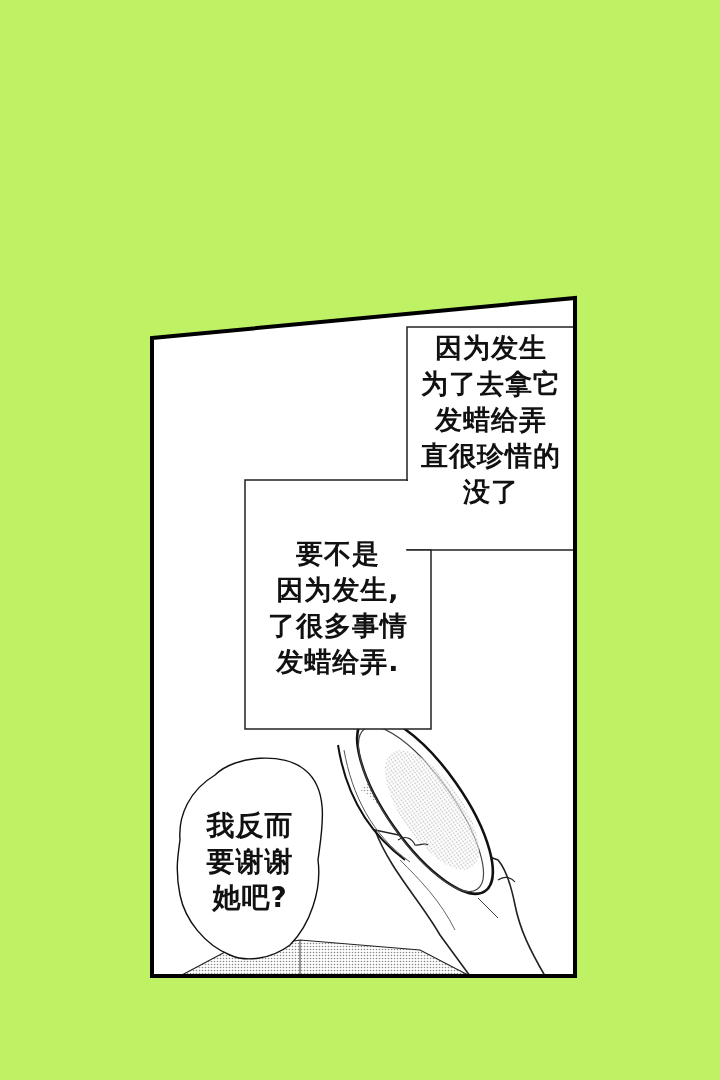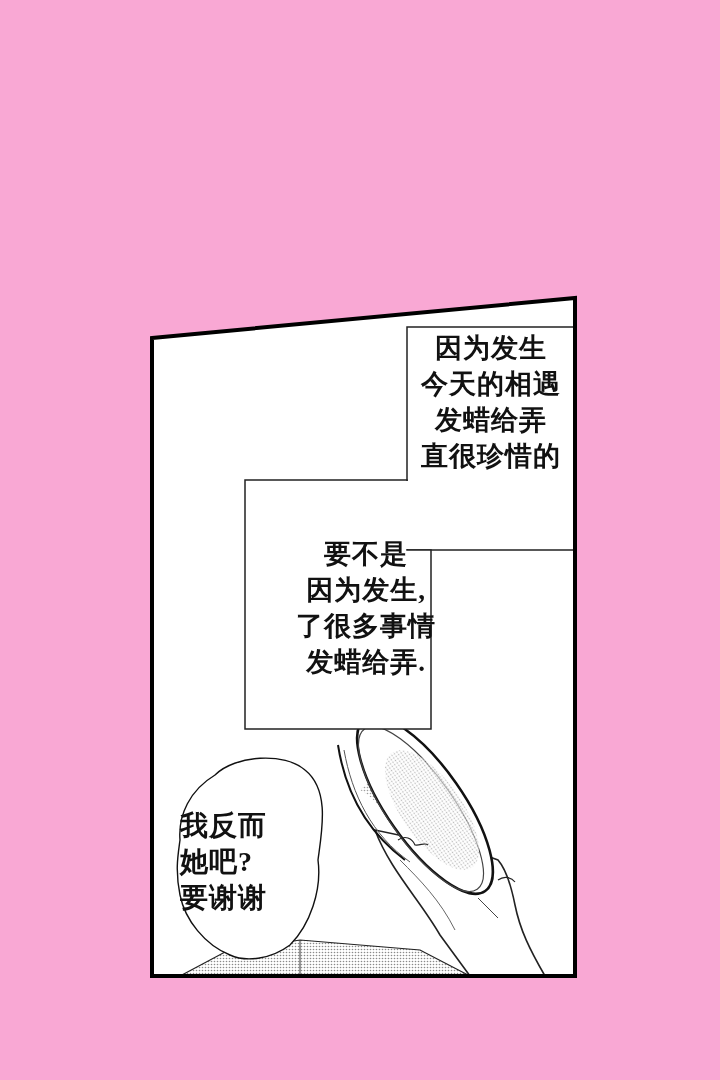--- a/index.html
+++ b/index.html
@@ -1,23 +1,23 @@
 <!DOCTYPE html>
 <html><head>
 <meta charset="utf-8">
 <style>
   html, body { margin: 0; padding: 0; background: #ffffff; }
   body { width: 720px; height: 1080px; position: relative; overflow: hidden;
          font-family: "DejaVu Sans", "Liberation Sans", sans-serif; }
-  .page { position: absolute; left: 0; top: 0; width: 720px; height: 1080px; background: #f9a8d4; font-family: Liberation Serif, serif; }
+  .page { position: absolute; left: 0; top: 0; width: 720px; height: 1080px; background: #bef264; }
   svg.art { position: absolute; left: 0; top: 0; }
   .caption { position: absolute; color: #111; font-weight: bold; text-align: center;
              font-size: 27px; line-height: 36px; letter-spacing: 1px; }
   .caption .line { display: block; white-space: nowrap; }
-  .bubble-text { position: absolute; color: #111; font-weight: bold; text-align: left;
+  .bubble-text { position: absolute; color: #111; font-weight: bold; text-align: center;
                  font-size: 28px; line-height: 36px; letter-spacing: 1px; }
   .bubble-text .line { display: block; white-space: nowrap; }
 </style>
 </head>
 <body>
 
 <div class="page">
 
   <svg class="art" width="720" height="1080" viewBox="0 0 720 1080">
     <defs>
@@ -60,31 +60,32 @@
     <polygon points="407,327 575,327 575,550 407,550" fill="#ffffff" stroke="#222" stroke-width="1.5"></polygon>
     <polygon points="245,480 407,480 407,550 431,550 431,729 245,729" fill="#ffffff" stroke="#222" stroke-width="1.5"></polygon>
     <line x1="407" y1="481" x2="407" y2="549" stroke="#ffffff" stroke-width="3"></line>
     <line x1="408" y1="550" x2="430" y2="550" stroke="#ffffff" stroke-width="0"></line>
 
     <polygon points="152,338 575,298 575,976 152,976" fill="none" stroke="#000" stroke-width="4"></polygon>
   </svg>
 
   <div class="caption" style="left:407px; top:330px; width:168px;">
     <span class="line">因为发生</span>
-    <span class="line">今天的相遇</span>
+    <span class="line">为了去拿它</span>
     <span class="line">发蜡给弄</span>
     <span class="line">直很珍惜的</span>
+    <span class="line">没了</span>
   </div>
 
-  <div class="caption" style="left:245px; top:536px; width:186px;margin-left:28px;">
+  <div class="caption" style="left:245px; top:536px; width:186px;">
     <span class="line">要不是</span>
     <span class="line">因为发生,</span>
     <span class="line">了很多事情</span>
     <span class="line">发蜡给弄.</span>
   </div>
 
   <div class="bubble-text" style="left:180px; top:808px; width:140px;">
     <span class="line">我反而</span>
+    <span class="line">要谢谢</span>
     <span class="line">她吧?</span>
-    <span class="line">要谢谢</span>
   </div>
 
 </div>
 
 </body></html>

